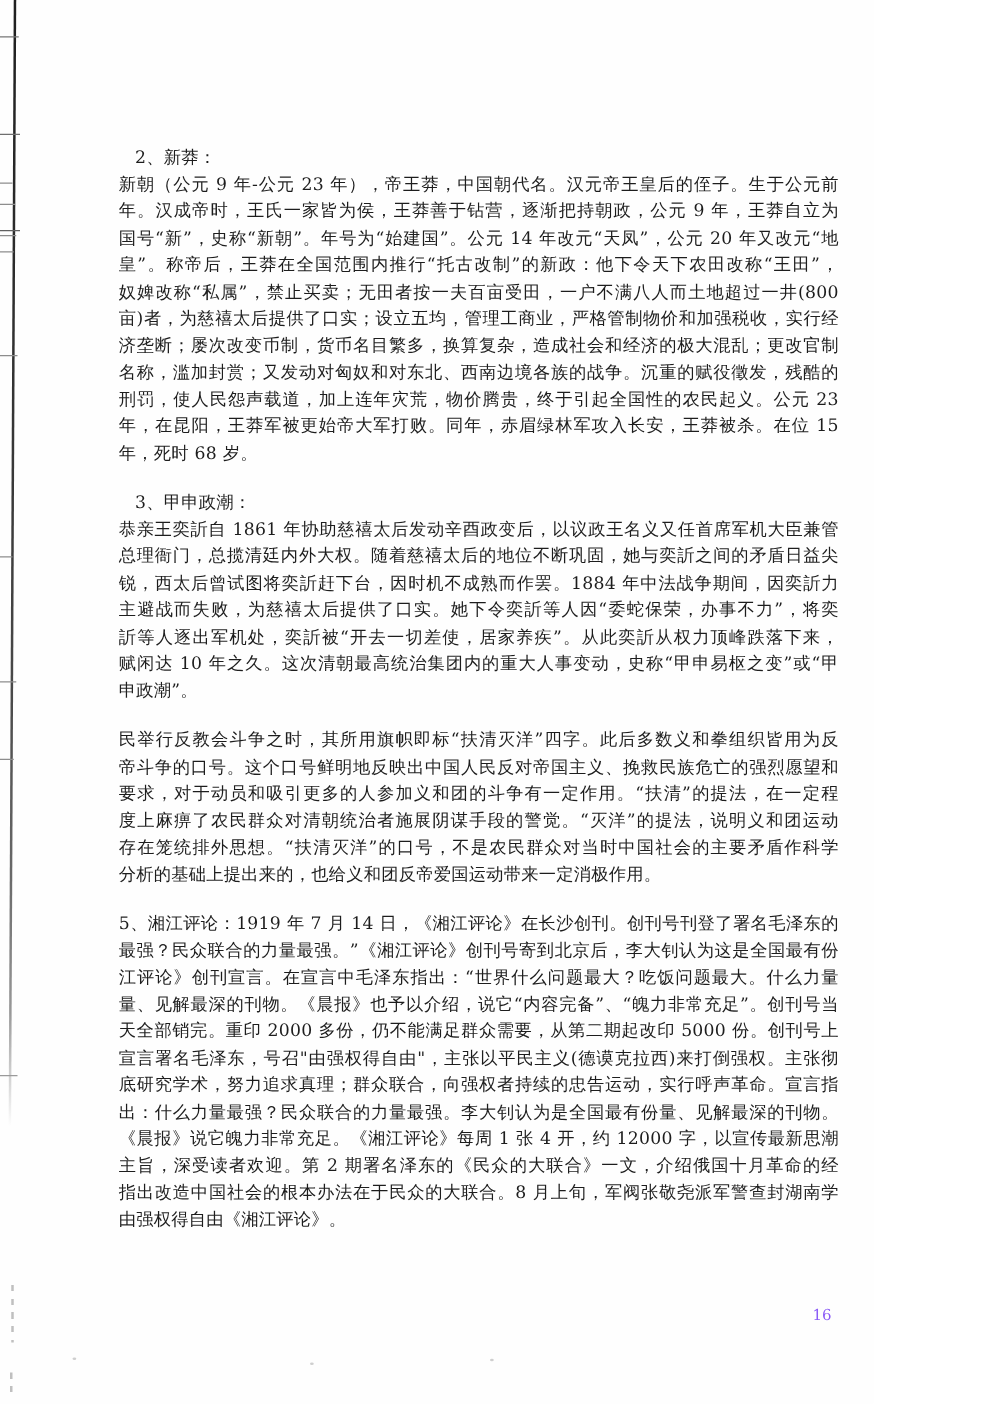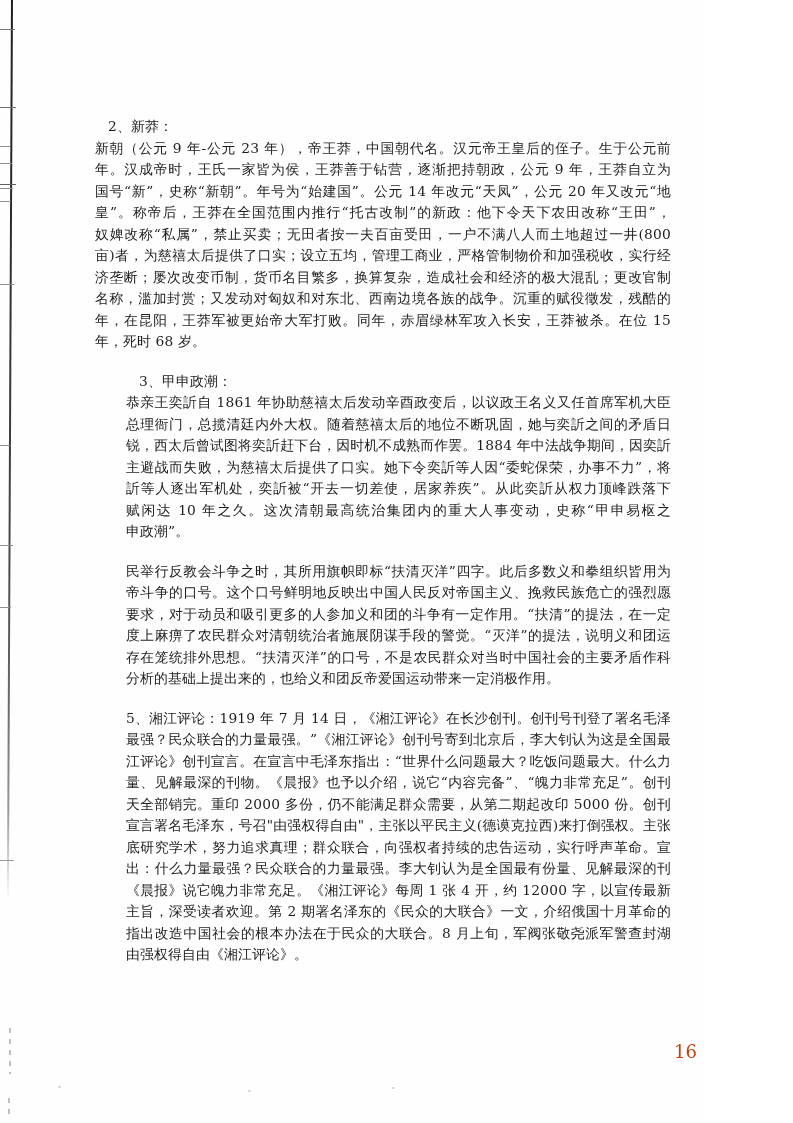--- a/index.html
+++ b/index.html
@@ -37,41 +37,40 @@
   }
   .speck { position: absolute; background: #232323; border-radius: 2px; }
   .noise-dot { position: absolute; width: 3px; height: 2px; background: #cfcfcf; border-radius: 50%; }
 
   
   .text-block {
     position: absolute;
     left: 95px; top: 116px;
     width: 576px;
   }
-  section + section { margin-top: 18px; margin-left: 31px; }
+  section + section { margin-top: 18px; }
   .line {
     font-size: 13.8px;
     height: 21.5px;
     max-height: 21.5px;
     line-height: 21.5px;
     overflow: hidden;
     text-align: justify;
     text-align-last: justify;
     letter-spacing: 0.2px;
   }
   .line.final { text-align-last: left; }
   .heading { padding-left: 13px; }
 
   .page-number {
     position: absolute;
     left: 650px; top: 1043px;
-    font-size: 18px;
+    font-size: 12px;
     line-height: 18px;
-    color: #c2410c;
-    margin-left: 24px;
+    color: #8b5cf6;
   }
 </style>
 </head>
 <body>
 
 <div class="page">
 
   <div class="scan-line"></div>
   <div class="tick" style="top:29px;  width:15px; background:#777;"></div>
   <div class="tick" style="top:107px; width:16px; background:#6f6f6f;"></div>
@@ -98,20 +97,21 @@
       <section>
         <div class="line heading final">2、新莽：</div>
         <div class="line">新朝（公元 9 年-公元 23 年），帝王莽，中国朝代名。汉元帝王皇后的侄子。生于公元前 45</div>
         <div class="line">年。汉成帝时，王氏一家皆为侯，王莽善于钻营，逐渐把持朝政，公元 9 年，王莽自立为帝，</div>
         <div class="line">国号“新”，史称“新朝”。年号为“始建国”。公元 14 年改元“天凤”，公元 20 年又改元“地</div>
         <div class="line">皇”。称帝后，王莽在全国范围内推行“托古改制”的新政：他下令天下农田改称“王田”，</div>
         <div class="line">奴婢改称“私属”，禁止买卖；无田者按一夫百亩受田，一户不满八人而土地超过一井(800</div>
         <div class="line">亩)者，为慈禧太后提供了口实；设立五均，管理工商业，严格管制物价和加强税收，实行经</div>
         <div class="line">济垄断；屡次改变币制，货币名目繁多，换算复杂，造成社会和经济的极大混乱；更改官制</div>
         <div class="line">名称，滥加封赏；又发动对匈奴和对东北、西南边境各族的战争。沉重的赋役徵发，残酷的</div>
+        <div class="line">刑罚，使人民怨声载道，加上连年灾荒，物价腾贵，终于引起全国性的农民起义。公元 23</div>
         <div class="line">年，在昆阳，王莽军被更始帝大军打败。同年，赤眉绿林军攻入长安，王莽被杀。在位 15</div>
         <div class="line final">年，死时 68 岁。</div>
       </section>
       <section>
         <div class="line heading final">3、甲申政潮：</div>
         <div class="line">恭亲王奕訢自 1861 年协助慈禧太后发动辛酉政变后，以议政王名义又任首席军机大臣兼管</div>
         <div class="line">总理衙门，总揽清廷内外大权。随着慈禧太后的地位不断巩固，她与奕訢之间的矛盾日益尖</div>
         <div class="line">锐，西太后曾试图将奕訢赶下台，因时机不成熟而作罢。1884 年中法战争期间，因奕訢力</div>
         <div class="line">主避战而失败，为慈禧太后提供了口实。她下令奕訢等人因“委蛇保荣，办事不力”，将奕</div>
         <div class="line">訢等人逐出军机处，奕訢被“开去一切差使，居家养疾”。从此奕訢从权力顶峰跌落下来，</div>

